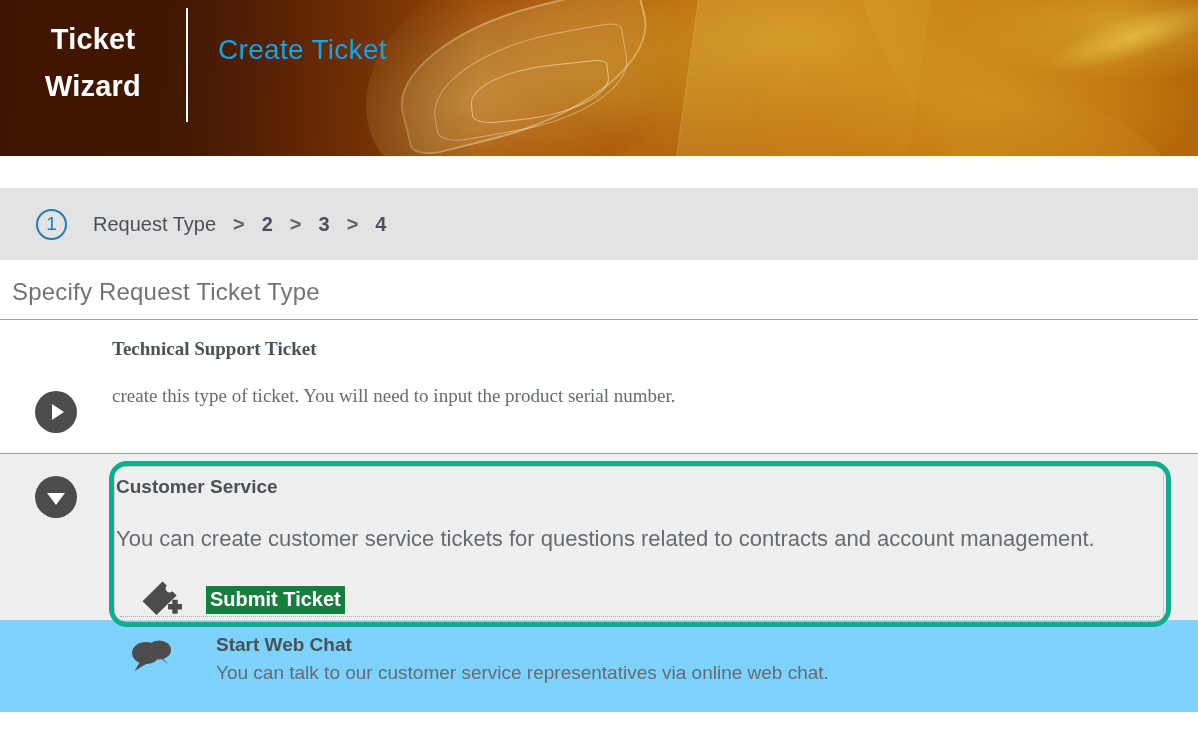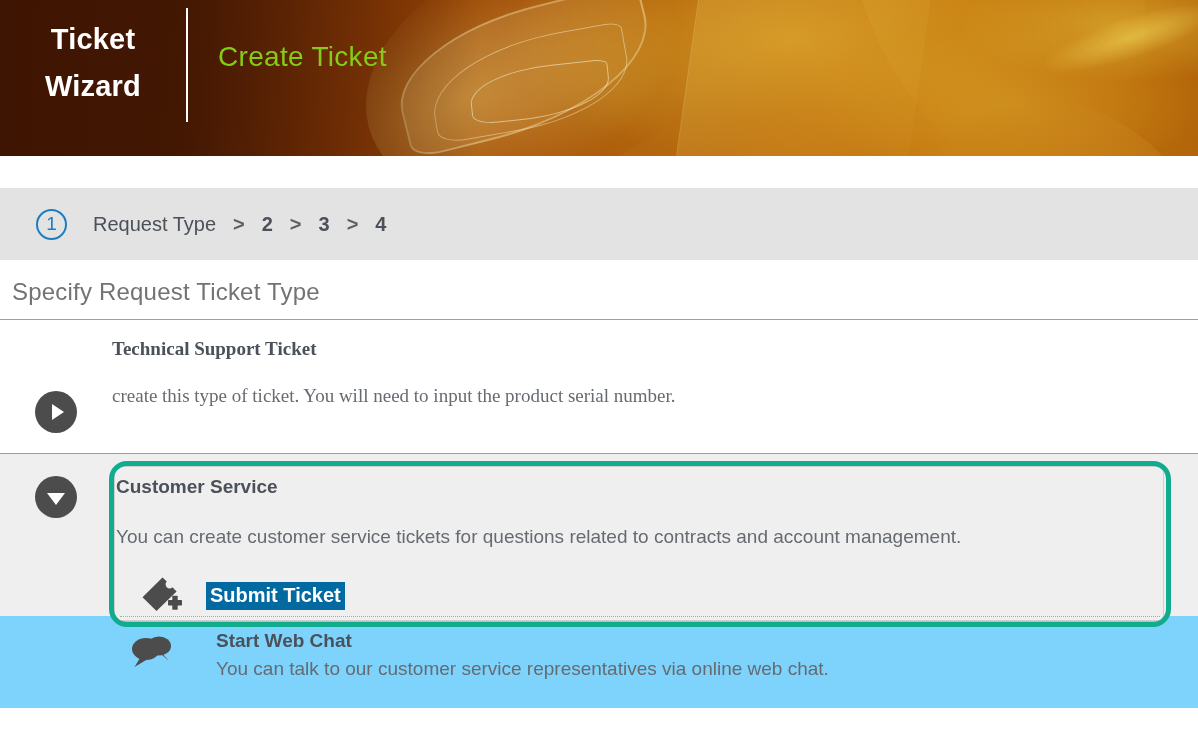--- a/index.html
+++ b/index.html
@@ -126,22 +126,22 @@
   }
   .brand-divider {
     position: absolute;
     left: 186px; top: 8px;
     width: 2px; height: 114px;
     background: #ffffff;
     z-index: 4;
   }
   .banner-title {
     position: absolute;
-    left: 218px; top: 41px;
-    color: #84cc16;
+    left: 218px; top: 34px;
+    color: #0ea5e9;
     font-size: 28px;
     font-weight: normal;
     letter-spacing: 0.3px;
     z-index: 4;
     white-space: nowrap;
   }
 
   
   .step-gap { height: 32px; background: #ffffff; }
   .stepbar {
@@ -279,37 +279,37 @@
     z-index: 1;
   }
   .cs-content { position: relative; z-index: 2; padding-left: 4px; }
   .cs-heading {
     font-size: 19px;
     font-weight: bold;
     color: #4b5158;
     margin-bottom: 28px;
   }
   .cs-desc {
-    font-size: 19px;
+    font-size: 22px;
     color: #666b71;
     white-space: nowrap;
   }
   .cs-action {
     display: flex;
     align-items: center;
     margin-top: 28px;
     padding-left: 24px;
   }
   .ticket-icon { width: 42px; height: 40px; flex: 0 0 auto; }
   .submit-link {
     margin-left: 24px;
     font-size: 20px;
     font-weight: bold;
     color: #ffffff;
-    background: #0369a1;
+    background: #15803d;
     padding: 2px 4px 3px 4px;
     white-space: nowrap;
   }
   .cs-dotted {
     position: absolute;
     left: 8px; top: 150px;
     width: 1040px;
     border-top: 1px dotted #a9a9a9;
     z-index: 2;
   }

